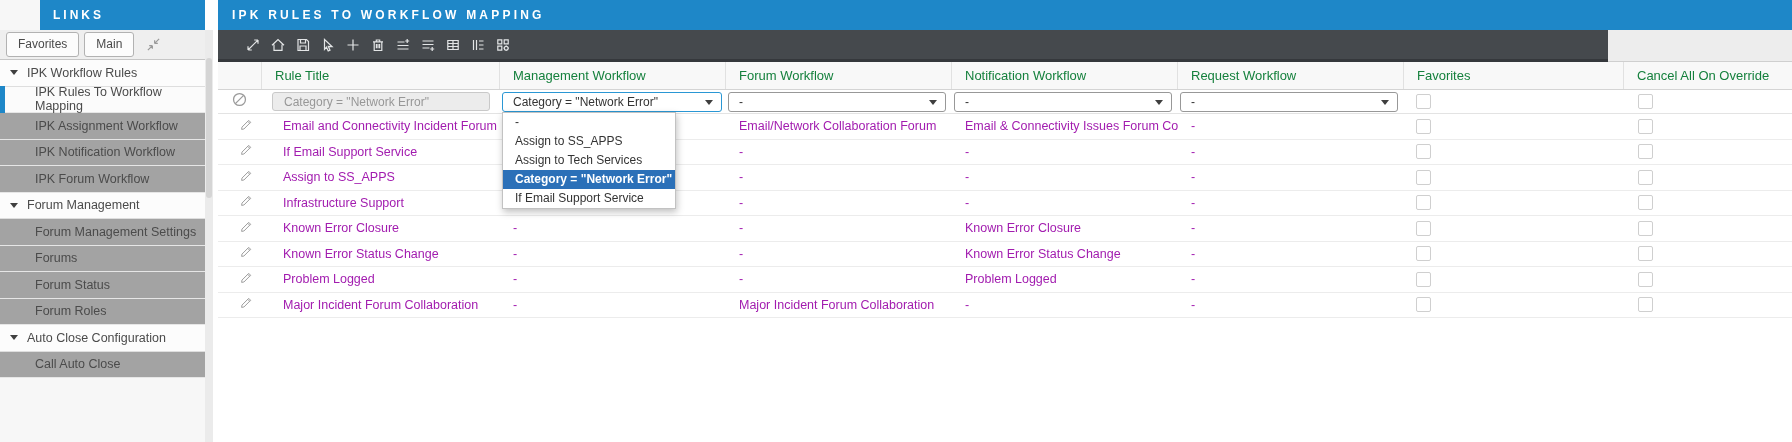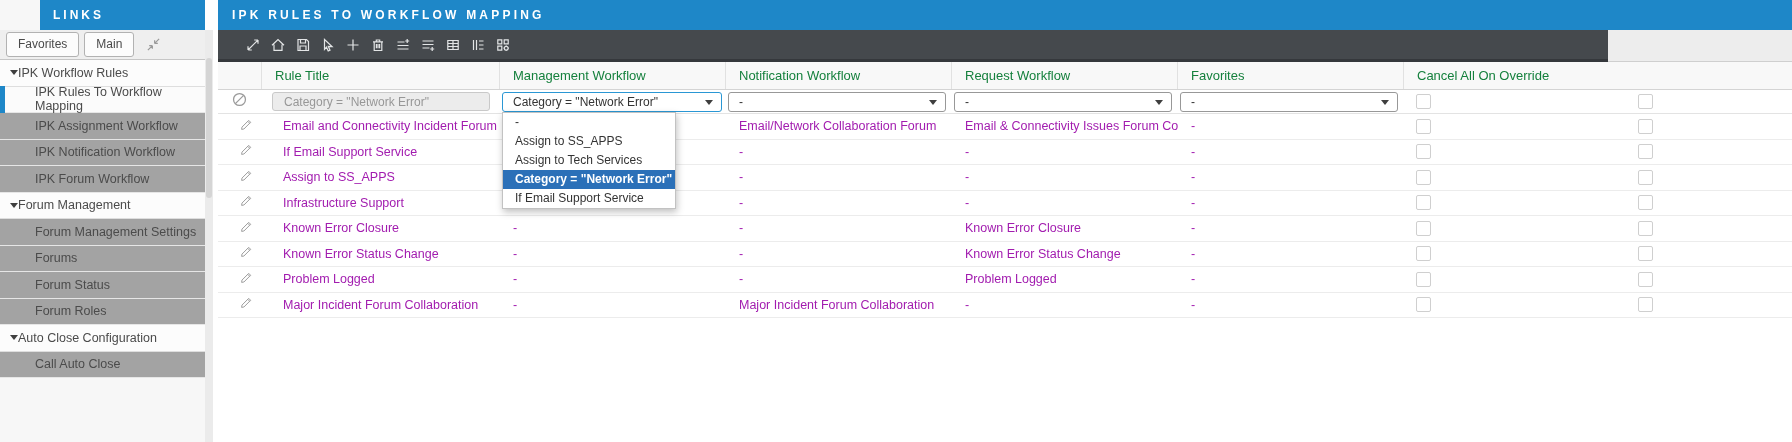--- a/index.html
+++ b/index.html
@@ -25,21 +25,21 @@
   .collapse-ic { margin-left:7px; display:inline-flex; }
   .side-item {
     height:26.5px; display:flex; align-items:center; border-bottom:1px solid #e6e6e6;
     position:relative; color:#4b4b4b; font-size:12.5px; background:#a3a3a3;
   }
   .side-item.group { background:#fcfcfc; border-bottom:1px solid #dedede; }
   .side-item .tri {
     width:0; height:0; border-left:4px solid transparent; border-right:4px solid transparent;
     border-top:5px solid #3f3f3f; margin-left:10px;
   }
-  .side-item.group .lab { }
+  .side-item.group .lab { margin-left:9px; }
   .side-item.child .lab { margin-left:35px; }
   .side-item.selected { background:#fbfbfb; }
   .side-item.selected::before {
     content:''; position:absolute; left:0; top:-1px; bottom:-1px; width:5px; background:#1e87c8;
   }
   .side-scroll { position:absolute; left:205px; top:30px; width:8px; height:412px; background:#ebebeb; }
   .side-scroll .thumb { position:absolute; left:1px; top:28px; width:6px; height:140px; background:#d5d5d5; border-radius:3px; }
   
   .main { position:absolute; left:218px; top:0; width:1574px; height:442px; background:#fff; }
   .main-header {
@@ -222,20 +222,21 @@
             </svg>
         </span>
       </div>
       <div class="toolbar-rest"></div>
     </div>
 
     <div class="grid-head gridcols">
       <div class="hc"></div>
       <div class="hc">Rule Title</div>
       <div class="hc">Management Workflow</div>
+      <div class="hc">Forum Workflow</div>
       <div class="hc">Notification Workflow</div>
       <div class="hc">Request Workflow</div>
       <div class="hc">Favorites</div>
       <div class="hc">Cancel All On Override</div>
     </div>
 
     <div class="filter-row gridcols">
       <div><span class="noedit">
         <svg width="17" height="17" viewBox="0 0 16 16" fill="none" stroke="#9a9a9a" stroke-width="1.2">
           <circle cx="8" cy="8" r="5.6"></circle>

